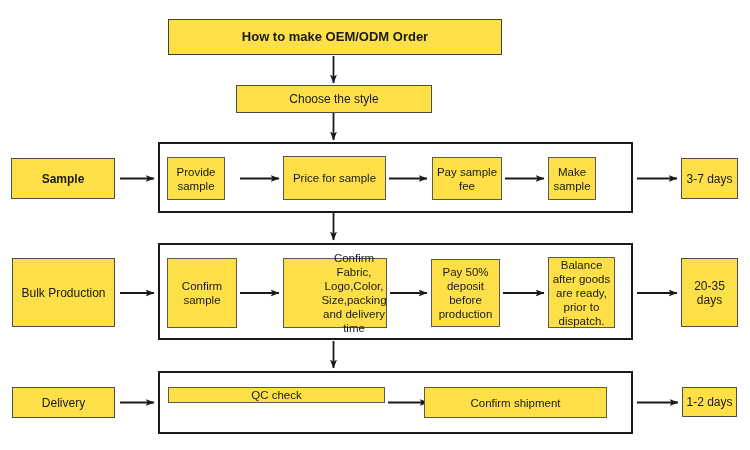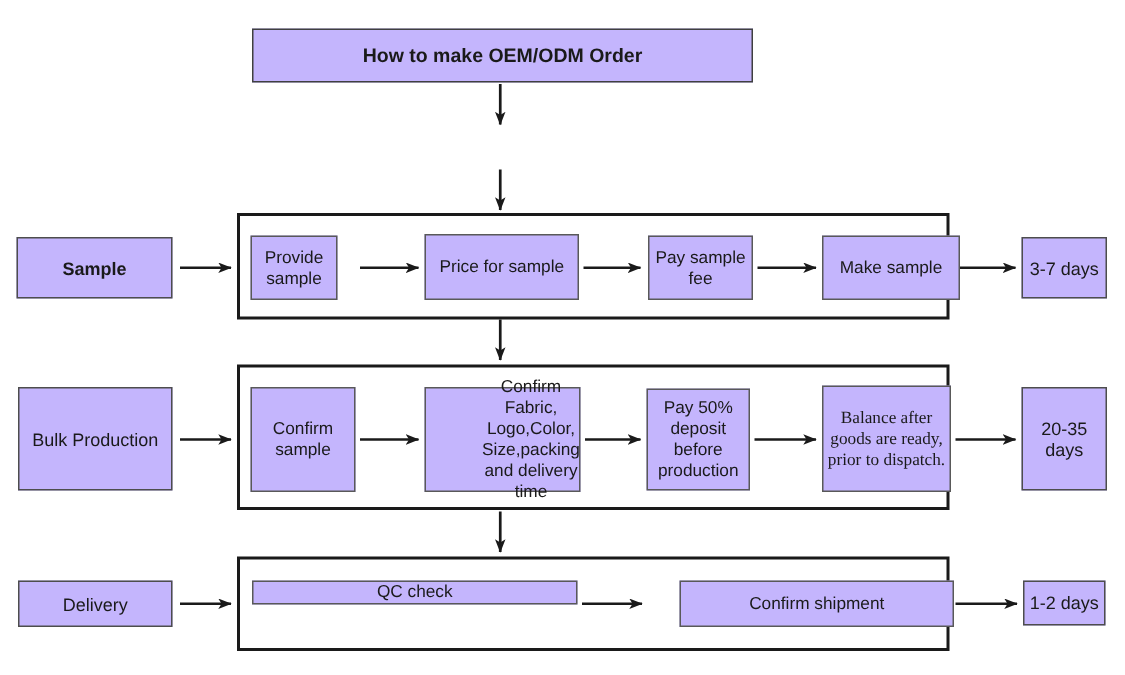--- a/index.html
+++ b/index.html
@@ -9,21 +9,21 @@
     font-family:"Liberation Sans", sans-serif;
     color:#1a1a1a;
     position:relative;
     overflow:hidden;
   }
   .canvas{position:absolute;left:0;top:0;width:750px;height:450px;}
   .box{
     position:absolute;
     display:flex;align-items:center;justify-content:center;
     text-align:center;
-    background:#c4b5fd;
+    background:#fde047;
     border:1px solid #595959;
     font-size:11.5px;line-height:14px;
     box-sizing:border-box;
     padding:1px 2px;
   }
   .frame{
     position:absolute;
     border:2px solid #1a1a1a;
     background:transparent;
     box-sizing:border-box;
@@ -64,39 +64,40 @@
     <line x1="390" y1="293" x2="427" y2="293" stroke="#1a1a1a" stroke-width="1.8" marker-end="url(#ah)"></line>
     <line x1="503" y1="293" x2="544" y2="293" stroke="#1a1a1a" stroke-width="1.8" marker-end="url(#ah)"></line>
     <line x1="637" y1="293" x2="677" y2="293" stroke="#1a1a1a" stroke-width="1.8" marker-end="url(#ah)"></line>
 
     <line x1="120" y1="402.5" x2="154" y2="402.5" stroke="#1a1a1a" stroke-width="1.8" marker-end="url(#ah)"></line>
     <line x1="388" y1="402.5" x2="428" y2="402.5" stroke="#1a1a1a" stroke-width="1.8" marker-end="url(#ah)"></line>
     <line x1="637" y1="402.5" x2="678" y2="402.5" stroke="#1a1a1a" stroke-width="1.8" marker-end="url(#ah)"></line>
   </svg>
 
   <div class="box title-box" style="left:168px;top:19px;width:334px;height:36px;">How to make OEM/ODM Order</div>
+  <div class="box plain-box" style="left:236px;top:85px;width:196px;height:28px;">Choose the style</div>
 
   <div class="frame" style="left:158px;top:142px;width:475px;height:71px;"></div>
   <div class="frame" style="left:158px;top:243px;width:475px;height:97px;"></div>
   <div class="frame" style="left:158px;top:371px;width:475px;height:63px;"></div>
 
   <div class="box plain-box" style="left:11px;top:158px;width:104px;height:41px;font-weight:bold;">Sample</div>
   <div class="box plain-box" style="left:12px;top:258px;width:103px;height:69px;">Bulk Production</div>
   <div class="box plain-box" style="left:12px;top:387px;width:103px;height:31px;">Delivery</div>
 
   <div class="box plain-box" style="left:681px;top:158px;width:57px;height:41px;">3-7 days</div>
   <div class="box plain-box" style="left:681px;top:258px;width:57px;height:69px;">20-35 days</div>
   <div class="box plain-box" style="left:682px;top:387px;width:55px;height:30px;">1-2 days</div>
 
   <div class="box" style="left:167px;top:157px;width:58px;height:43px;">Provide sample</div>
   <div class="box" style="left:432px;top:157px;width:70px;height:43px;">Pay sample fee</div>
   <div class="box" style="left:283px;top:156px;width:103px;height:44px;">Price for sample</div>
-  <div class="box" style="left:548px;top:157px;width:92px;height:43px;">Make sample</div>
+  <div class="box" style="left:548px;top:157px;width:48px;height:43px;">Make sample</div>
 
   <div class="box" style="left:167px;top:258px;width:70px;height:70px;">Confirm sample</div>
   <div class="box" style="left:283px;top:258px;width:104px;height:70px;padding-left:40px;">Confirm Fabric, Logo,Color, Size,packing and delivery time</div>
   <div class="box" style="left:431px;top:259px;width:69px;height:68px;">Pay 50% deposit before production</div>
-  <div class="box" style="left:548px;top:257px;width:86px;height:71px;padding:1px 1px;font-family:Liberation Serif, serif;">Balance after goods are ready, prior to dispatch.</div>
+  <div class="box" style="left:548px;top:257px;width:67px;height:71px;padding:1px 1px;">Balance after goods are ready, prior to dispatch.</div>
 
   <div class="box" style="left:168px;top:387px;width:217px;height:16px;">QC check</div>
-  <div class="box" style="left:453px;top:387px;width:183px;height:31px;">Confirm shipment</div>
+  <div class="box" style="left:424px;top:387px;width:183px;height:31px;">Confirm shipment</div>
 
 </div>
 
 </body></html>

